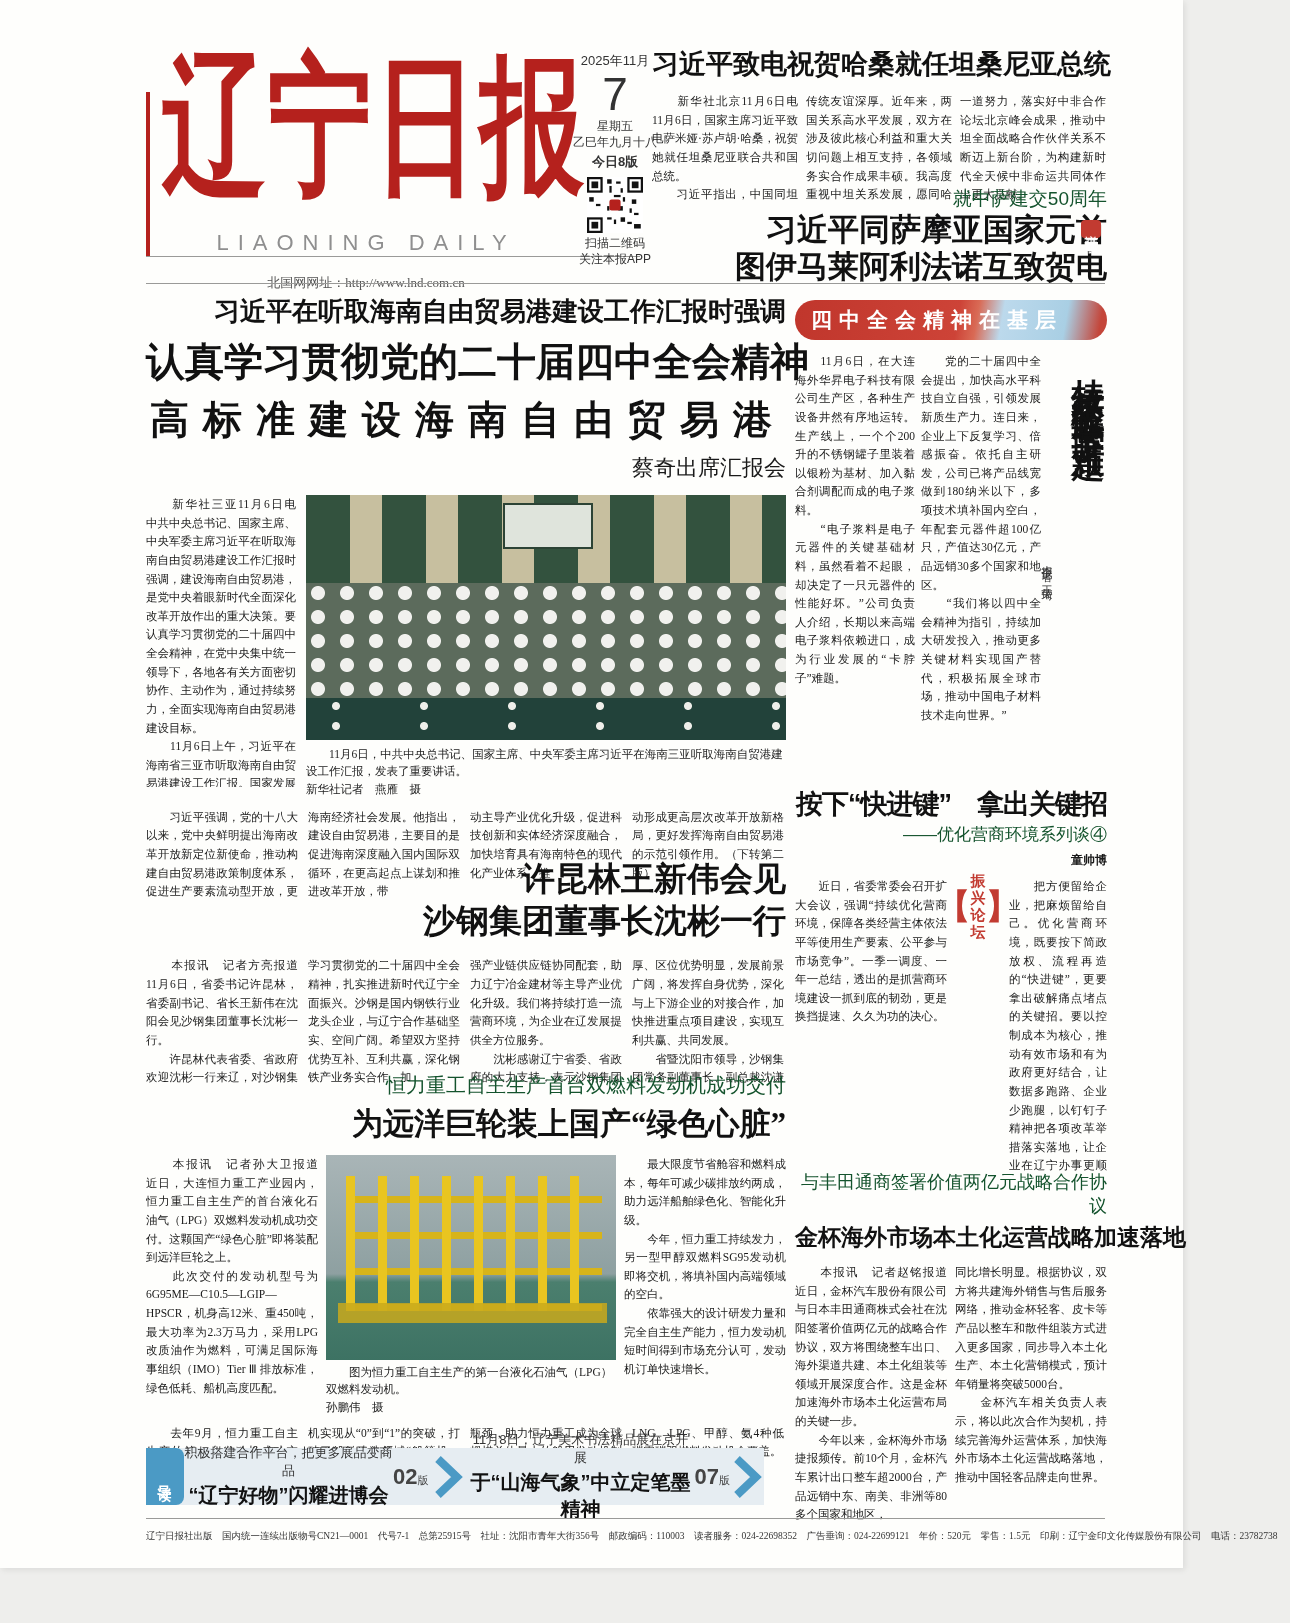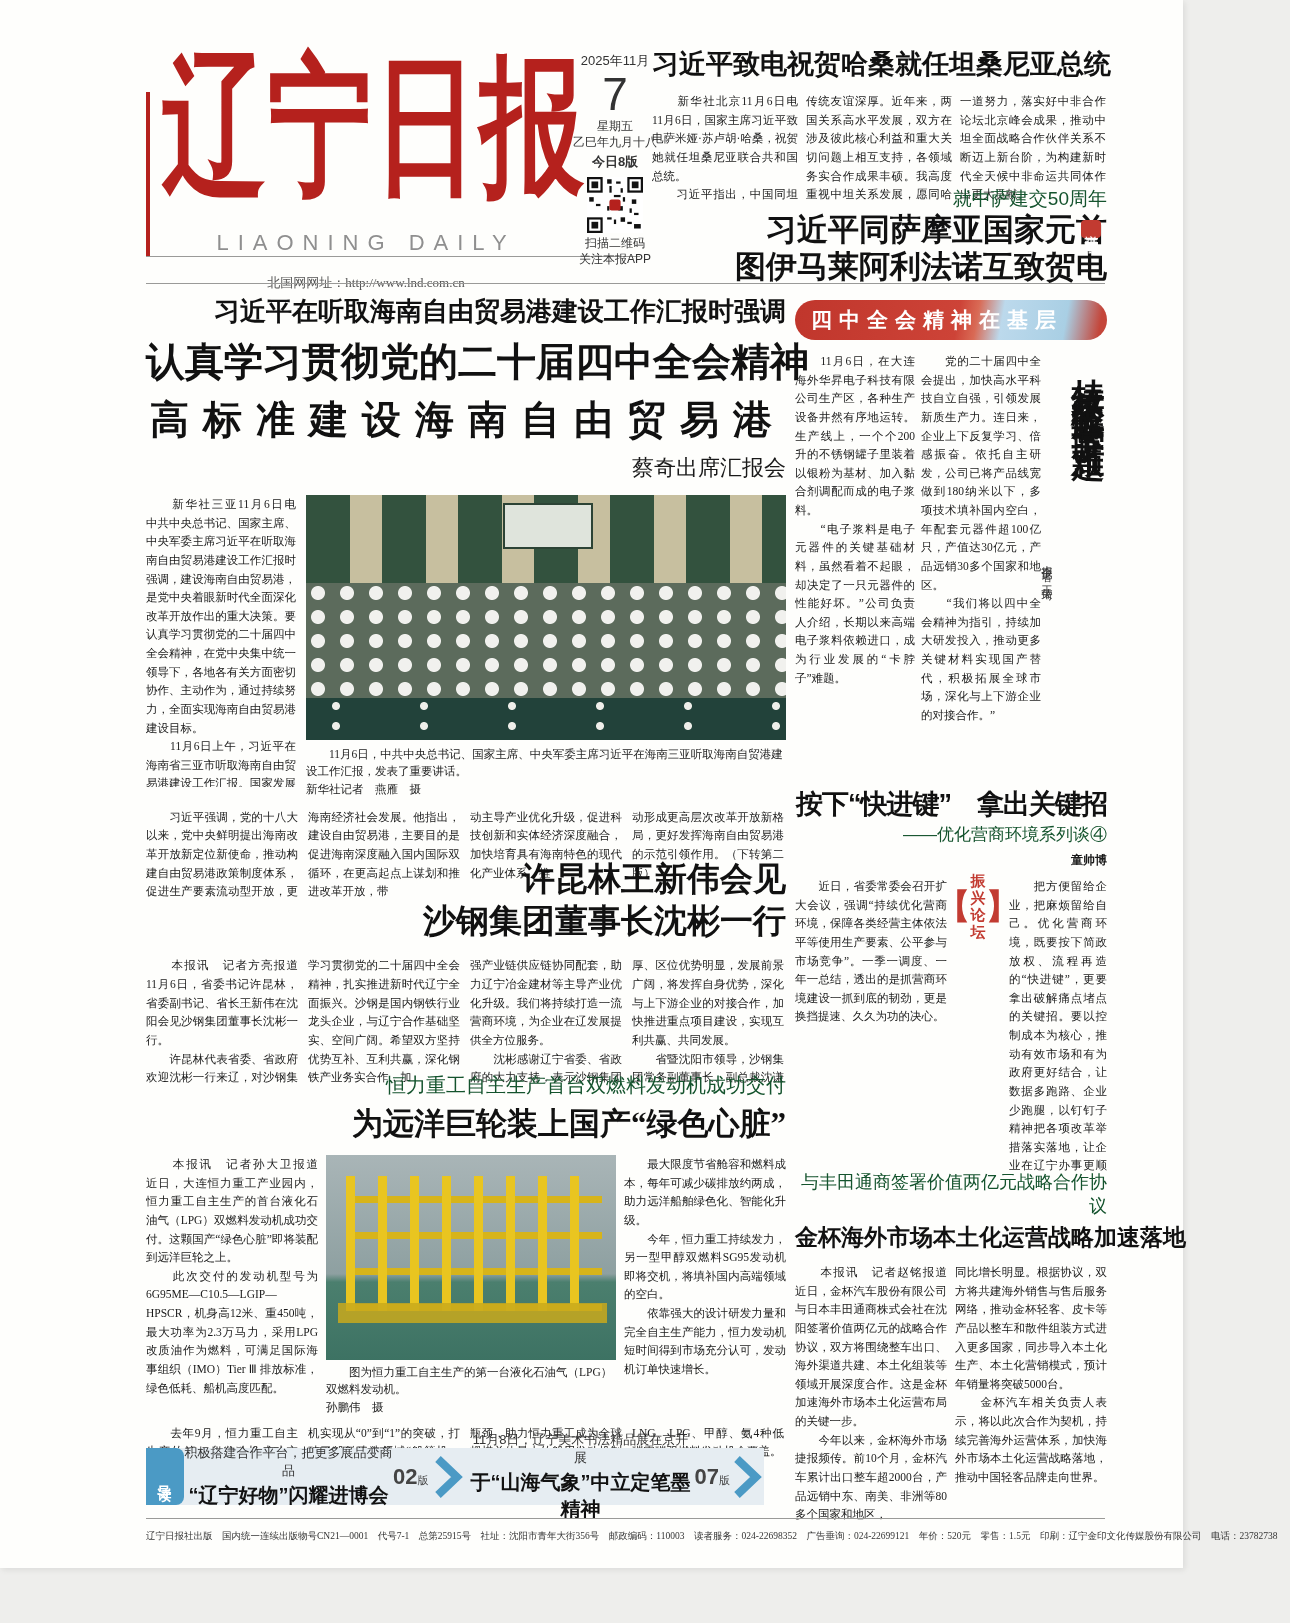--- a/index.html
+++ b/index.html
@@ -276,21 +276,21 @@
     <span>四中全会精神在基层</span>
   </div>
 
   <div class="abs colrow" style="left:795px;top:352px;width:312px;gap:6px;">
     <div class="bodytext" style="width:120px;height:424px;">
         <p>　　11月6日，在大连海外华昇电子科技有限公司生产区，各种生产设备井然有序地运转。生产线上，一个个200升的不锈钢罐子里装着以银粉为基材、加入黏合剂调配而成的电子浆料。</p>
         <p>　　“电子浆料是电子元器件的关键基础材料，虽然看着不起眼，却决定了一只元器件的性能好坏。”公司负责人介绍，长期以来高端电子浆料依赖进口，成为行业发展的“卡脖子”难题。</p>
       </div>
     <div class="bodytext" style="width:120px;height:424px;">
         <p>　　党的二十届四中全会提出，加快高水平科技自立自强，引领发展新质生产力。连日来，企业上下反复学习、倍感振奋。依托自主研发，公司已将产品线宽做到180纳米以下，多项技术填补国内空白，年配套元器件超100亿只，产值达30亿元，产品远销30多个国家和地区。</p>
-        <p>　　“我们将以四中全会精神为指引，持续加大研发投入，推动更多关键材料实现国产替代，积极拓展全球市场，深化与上下游企业的对接合作。”</p>
+        <p>　　“我们将以四中全会精神为指引，持续加大研发投入，推动更多关键材料实现国产替代，积极拓展全球市场，推动中国电子材料技术走向世界。”</p>
       </div>
     <div style="width:58px;position:relative;display:flex;justify-content:flex-end;">
       <div class="vert-head" style="height:424px;">持续攻坚破解﹃卡脖子﹄难题</div>
       <div class="vert-byline abs" style="left:-8px;bottom:70px;height:150px;">本报记者　王荣琦</div>
     </div>
   </div>
 
   <div class="abs" style="left:795px;top:786px;width:312px;">
     <div class="headline-sans center" style="font-size:27px;letter-spacing:-1px;white-space:nowrap;">按下“快进键”　拿出关键招</div>
     <div class="kicker center" style="font-size:17px;margin-top:1px;">——优化营商环境系列谈④</div>

